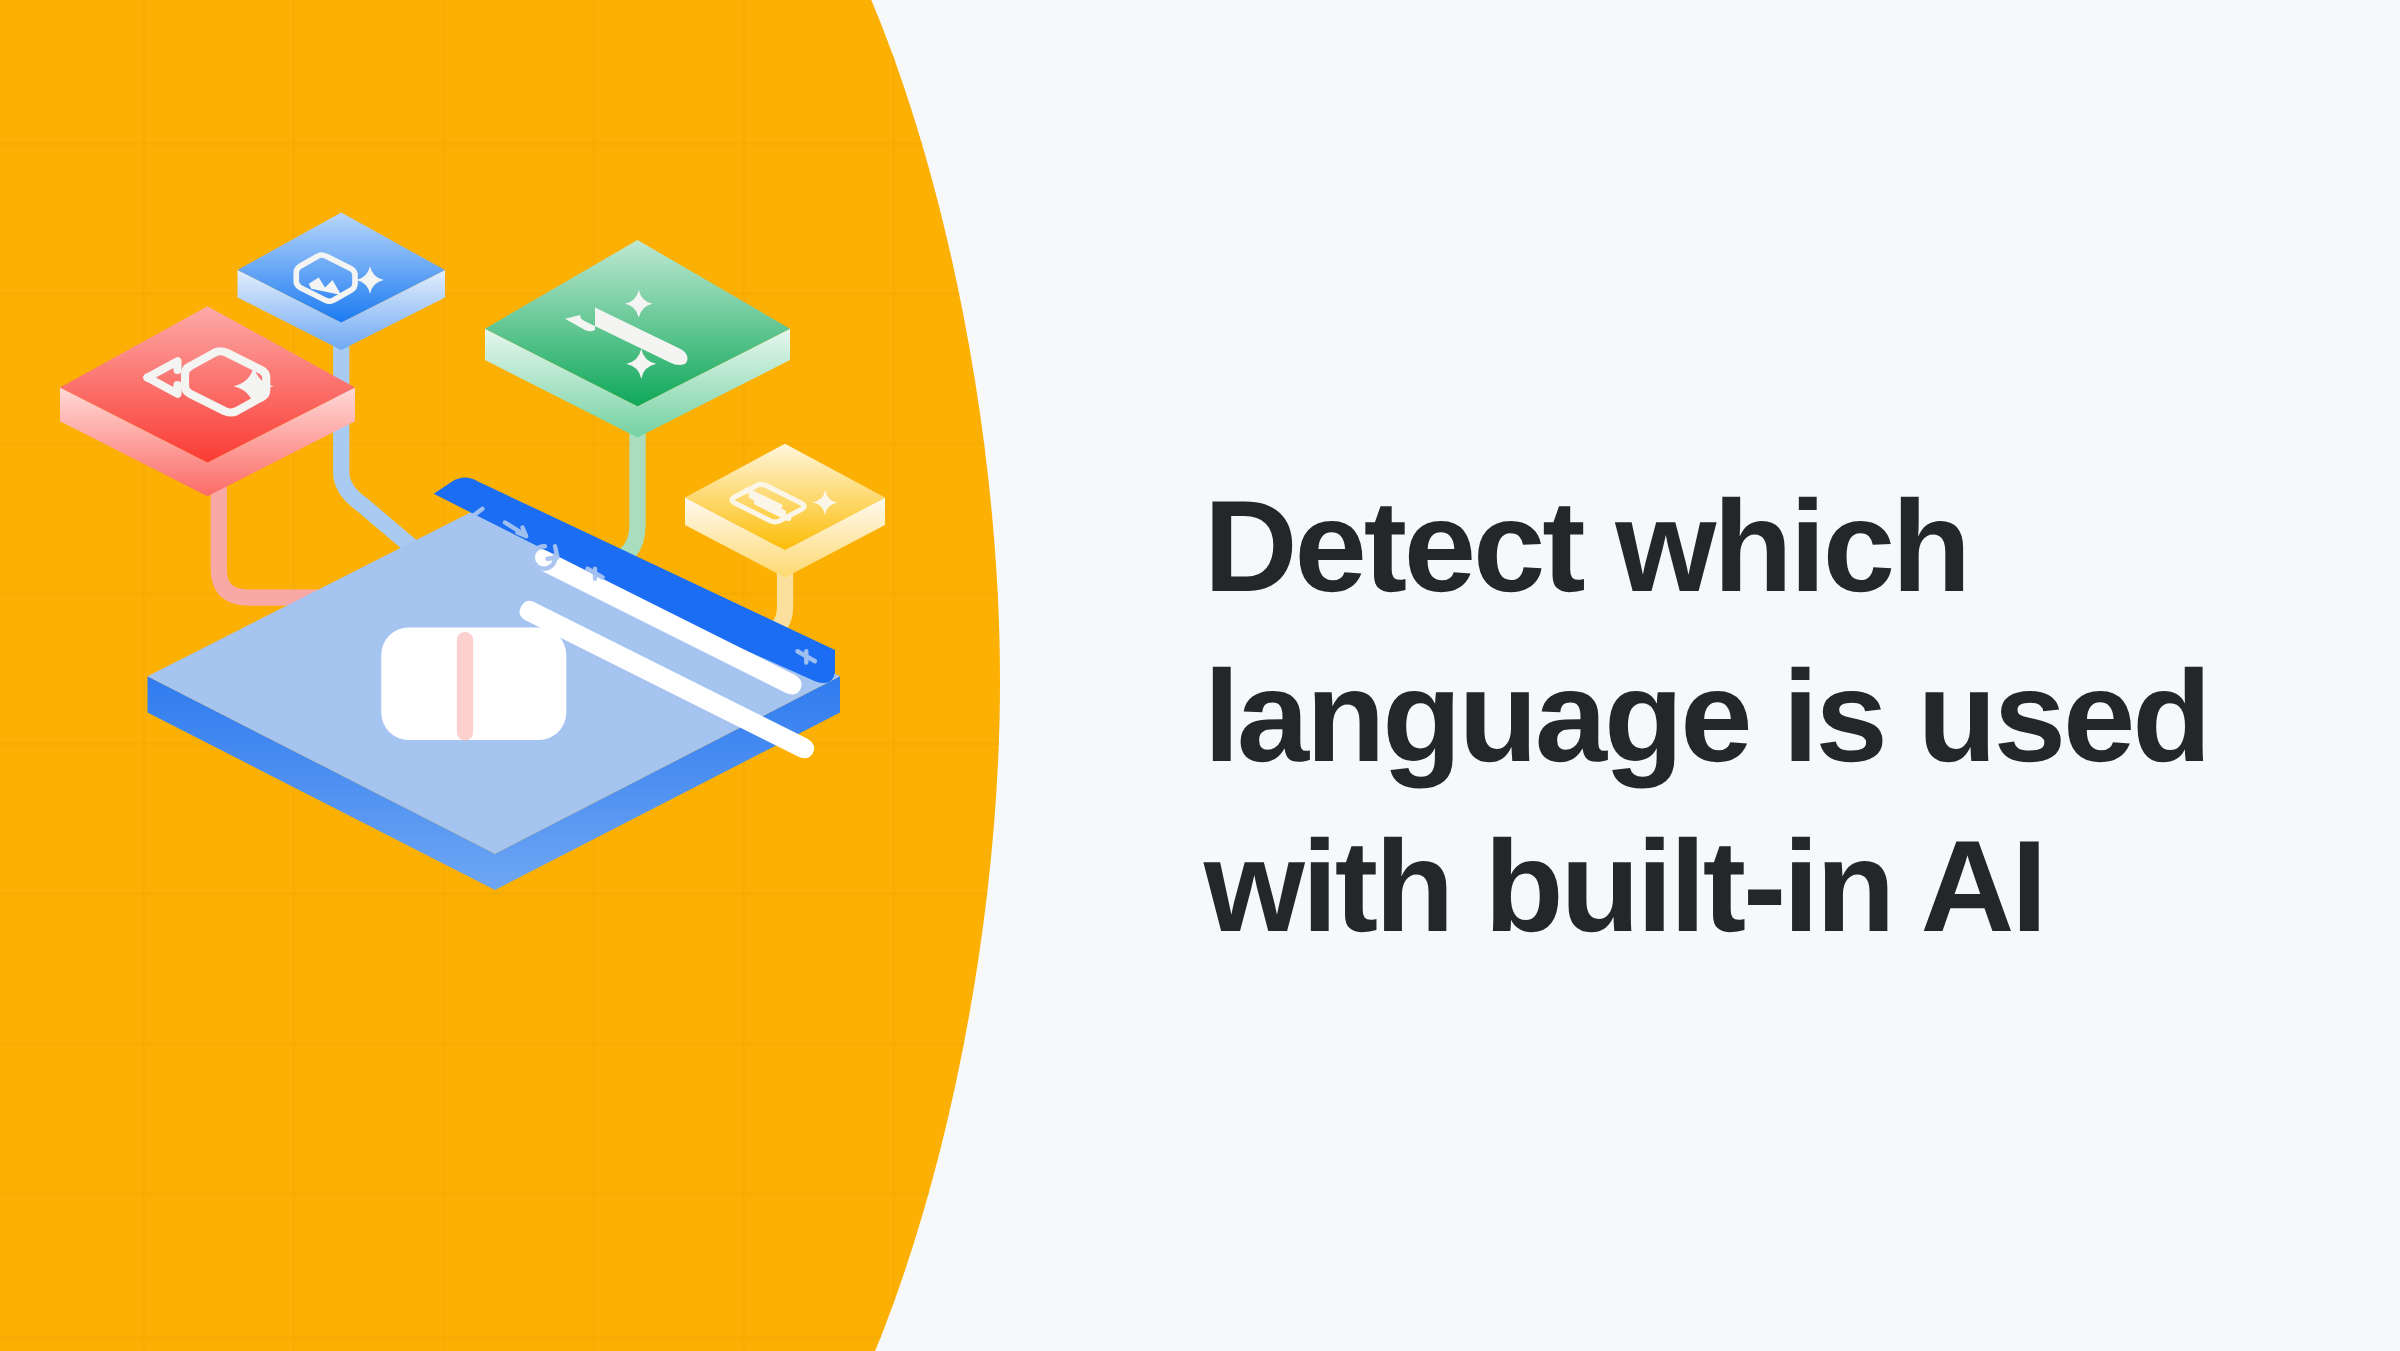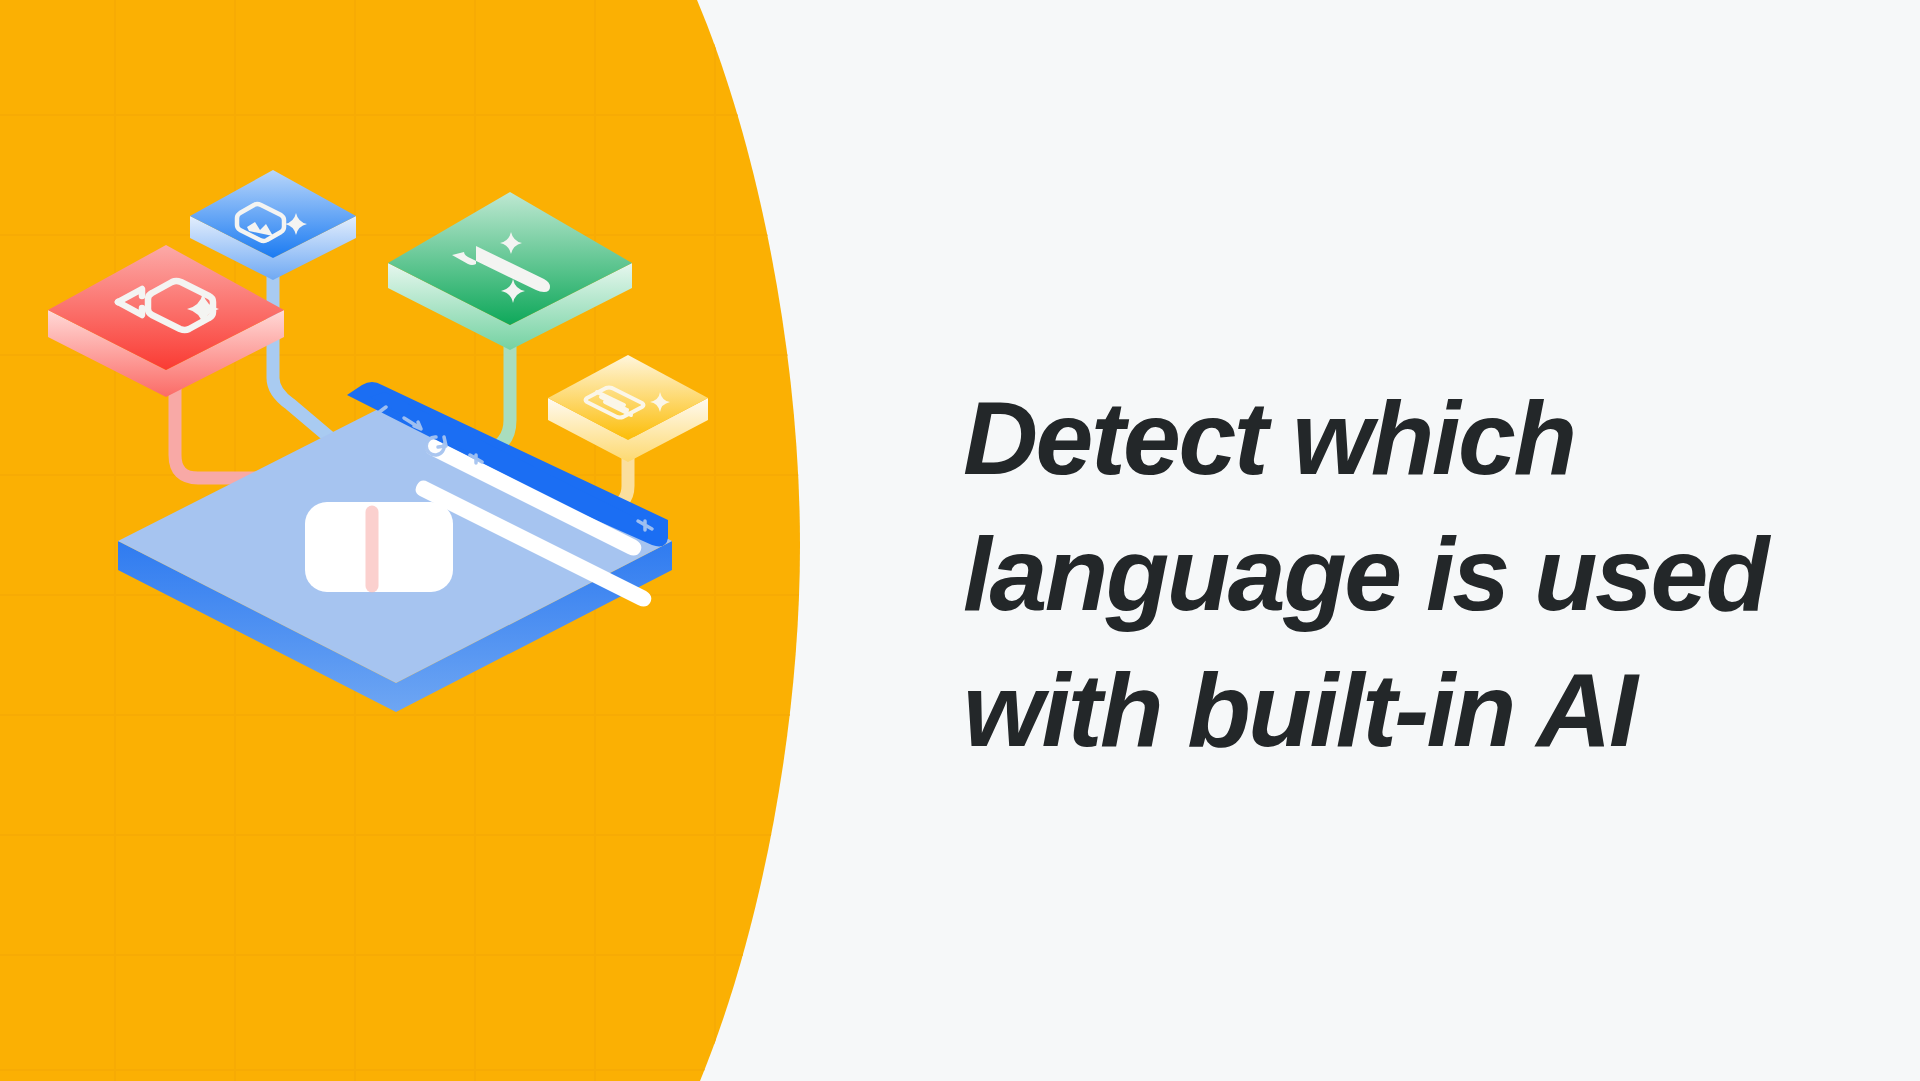--- a/index.html
+++ b/index.html
@@ -2,21 +2,21 @@
 <html><head>
 <meta charset="utf-8">
 <style>
   html,body{margin:0;padding:0;}
   body{
     width:1920px;height:1081px;overflow:hidden;
     background:#f6f8f9;
     font-family:"Liberation Sans", sans-serif;
     position:relative;
   }
-  #stage{position:absolute;inset:0;width:1920px;height:1081px;font-style:italic;}
+  #stage{position:absolute;inset:0;width:1920px;height:1081px;}
 
   
   .orange-panel{position:absolute;left:0;top:0;width:840px;height:1081px;}
   .orange-panel svg{display:block;}
 
   
   .headline{
     position:absolute;
     left:963px; top:300px;
     width:840px;

